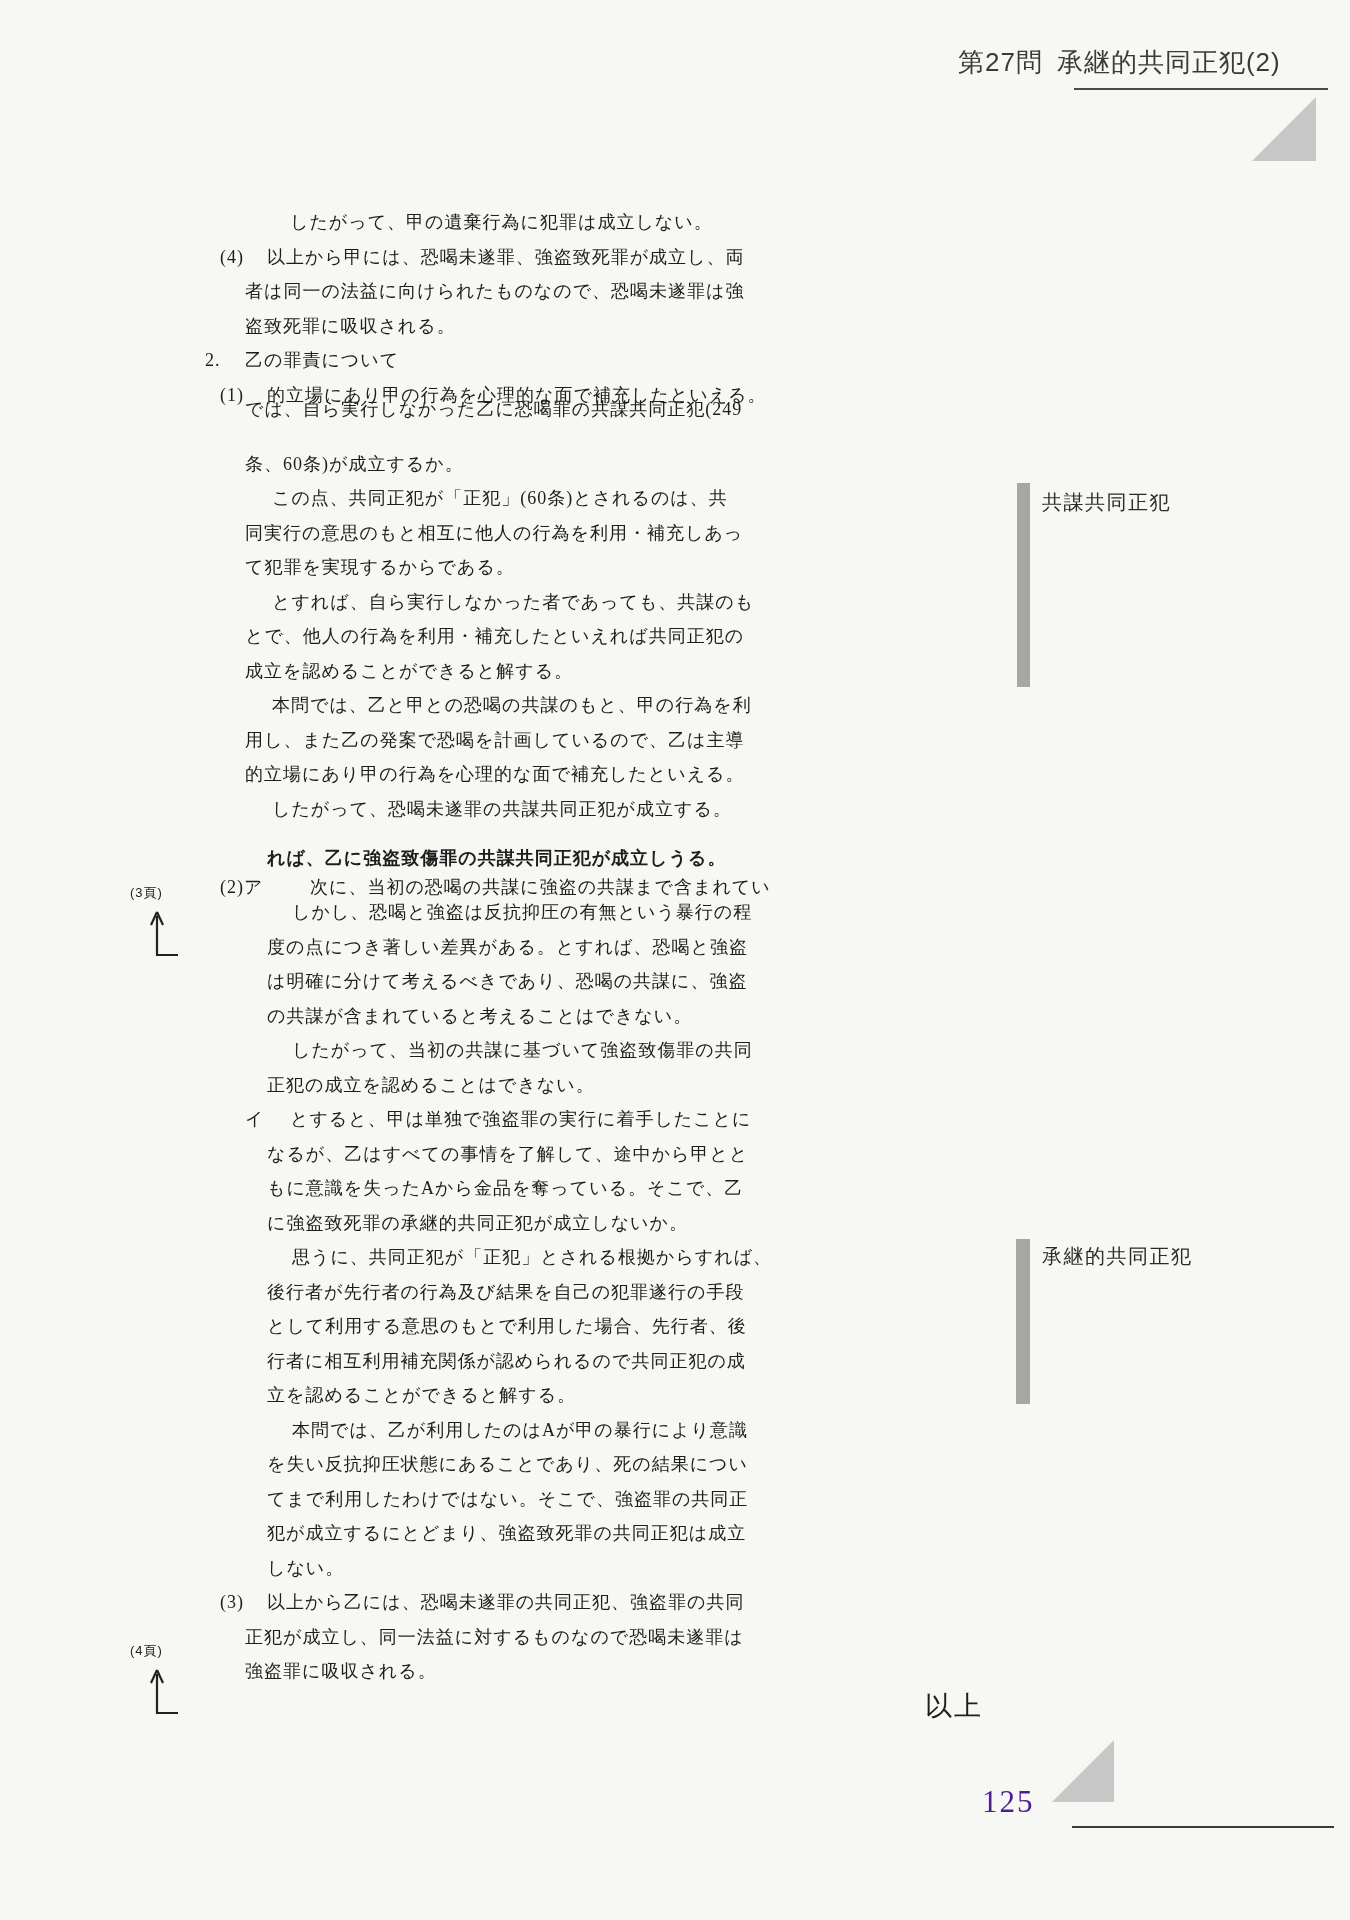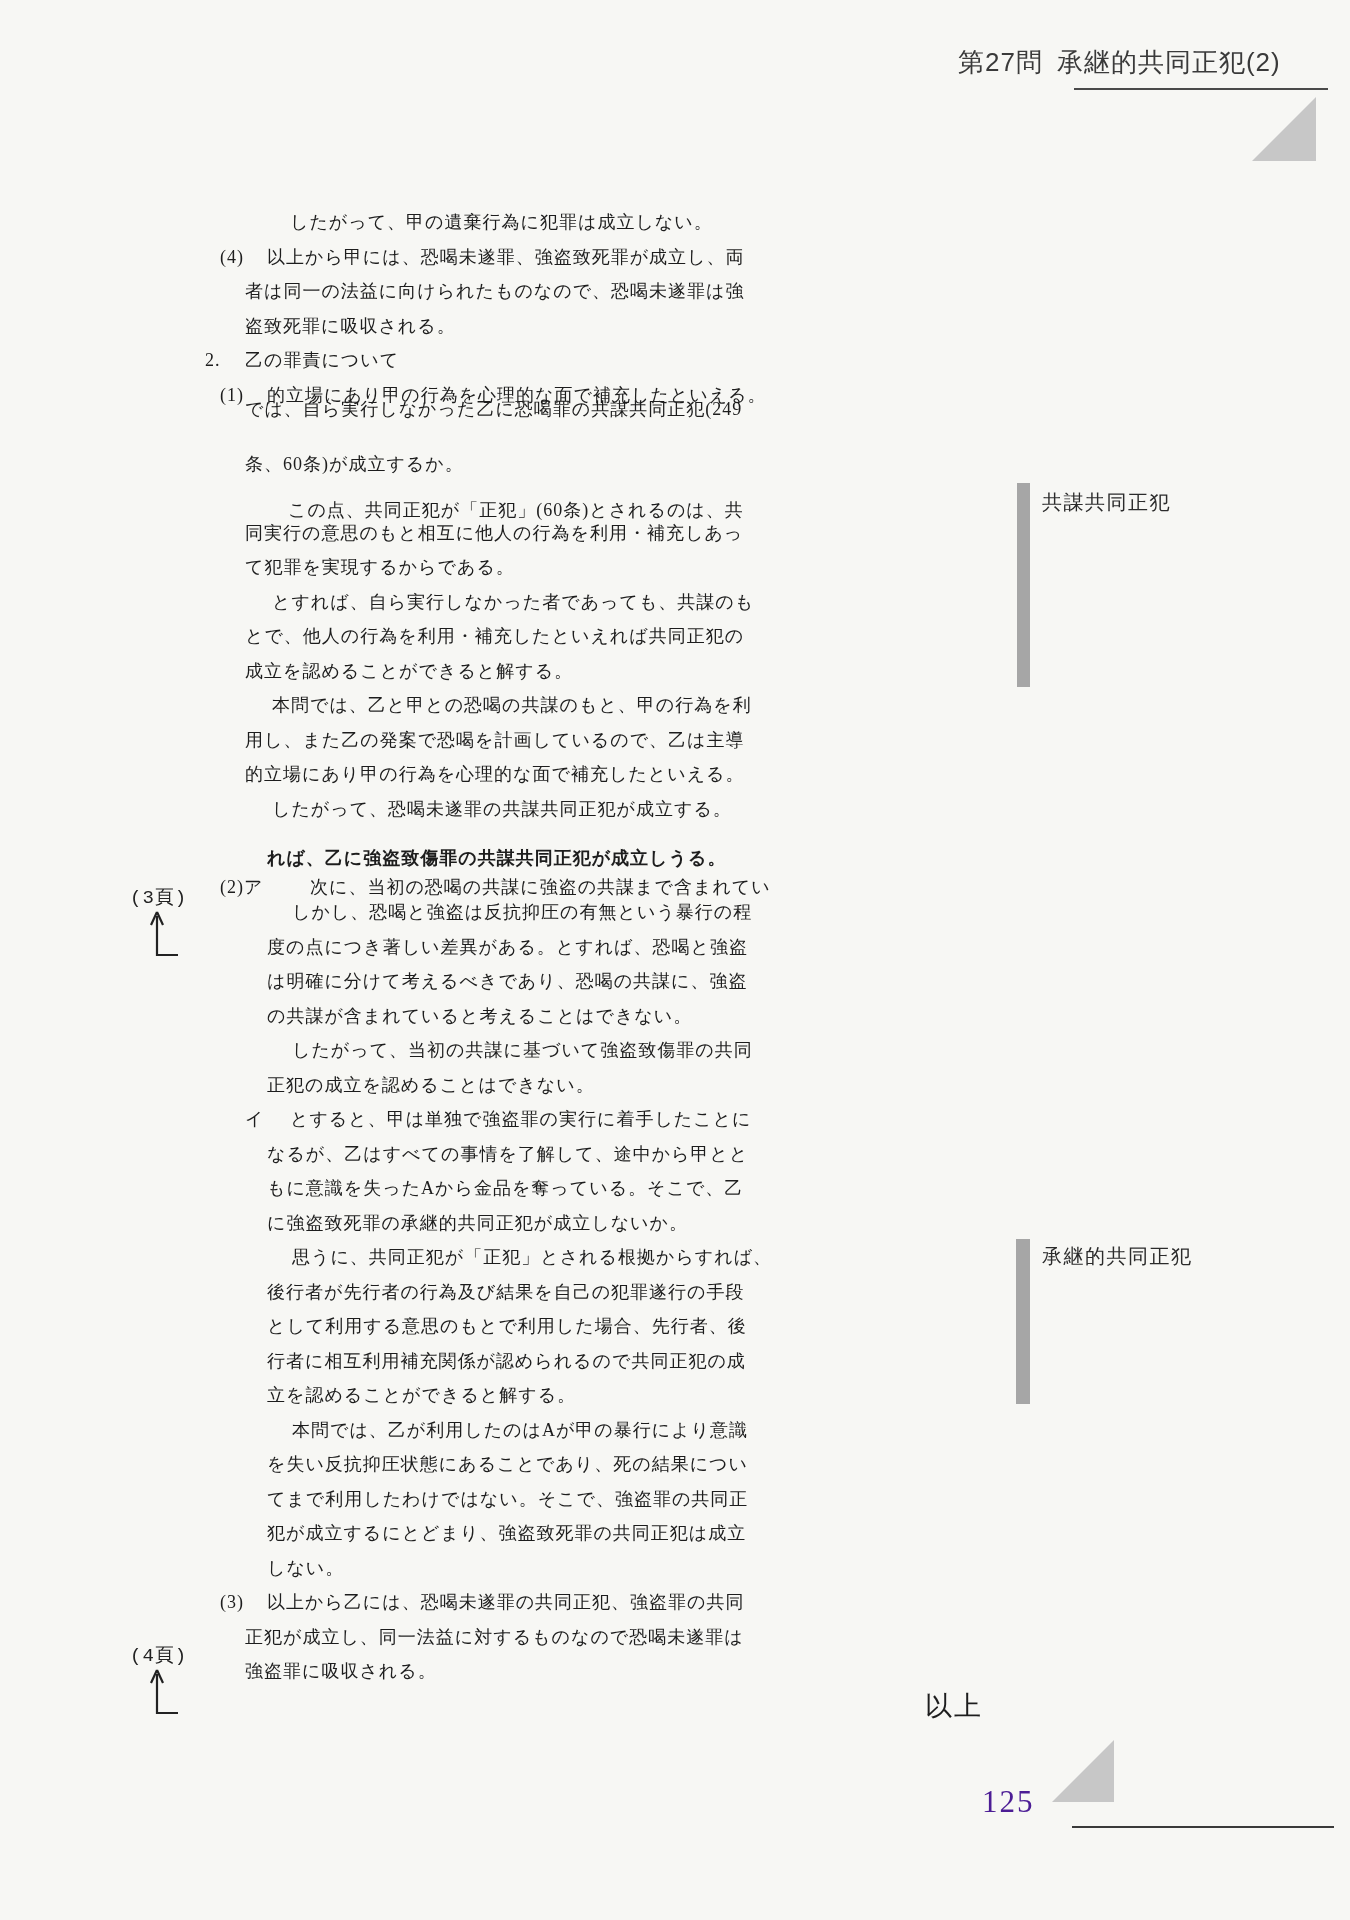--- a/index.html
+++ b/index.html
@@ -32,22 +32,22 @@
   .side-note{
     position:absolute;white-space:nowrap;
     font-family:"Liberation Sans","DejaVu Sans",sans-serif;
     font-size:20px;letter-spacing:1.5px;color:#2b2b2b;
   }
   .note-bar{position:absolute;background:#a6a6a6;}
 
   
   .margin-ref{
     position:absolute;white-space:nowrap;
-    font-family:Liberation Mono, monospace;
-    font-size:19px;color:#222;letter-spacing:1px;
+    font-family:Liberation Sans, sans-serif;
+    font-size:13px;color:#222;letter-spacing:1px;
   }
   .ref-arrow{position:absolute;}
 
   
   .fold{position:absolute;}
 
   
   .page-number{
     position:absolute;left:982px;top:1784px;
     font-size:31px;letter-spacing:2px;color:#4c1d95;
@@ -94,21 +94,21 @@
       <div class="bline" style="top: 377.5px; left: 220px;">
         <span class="lnum" style="width: 47px;">(1)</span>
         <span>的立場にあり甲の行為を心理的な面で補充したといえる。</span>
       </div>
       <div class="bline" style="top: 392px; left: 245px;">
         <span>では、自ら実行しなかった乙に恐喝罪の共謀共同正犯(249</span>
       </div>
       <div class="bline" style="top: 446.5px; left: 245px;">
         <span>条、60条)が成立するか。</span>
       </div>
-      <div class="bline" style="top: 481px; left: 288px; margin-top: 12px;">
+      <div class="bline" style="top: 481px; left: 272px;">
         <span>この点、共同正犯が「正犯」(60条)とされるのは、共</span>
       </div>
       <div class="bline" style="top: 515.5px; left: 245px;">
         <span>同実行の意思のもと相互に他人の行為を利用・補充しあっ</span>
       </div>
       <div class="bline" style="top: 550px; left: 245px;">
         <span>て犯罪を実現するからである。</span>
       </div>
       <div class="bline" style="top: 584.5px; left: 272px;">
         <span>とすれば、自ら実行しなかった者であっても、共謀のも</span>

